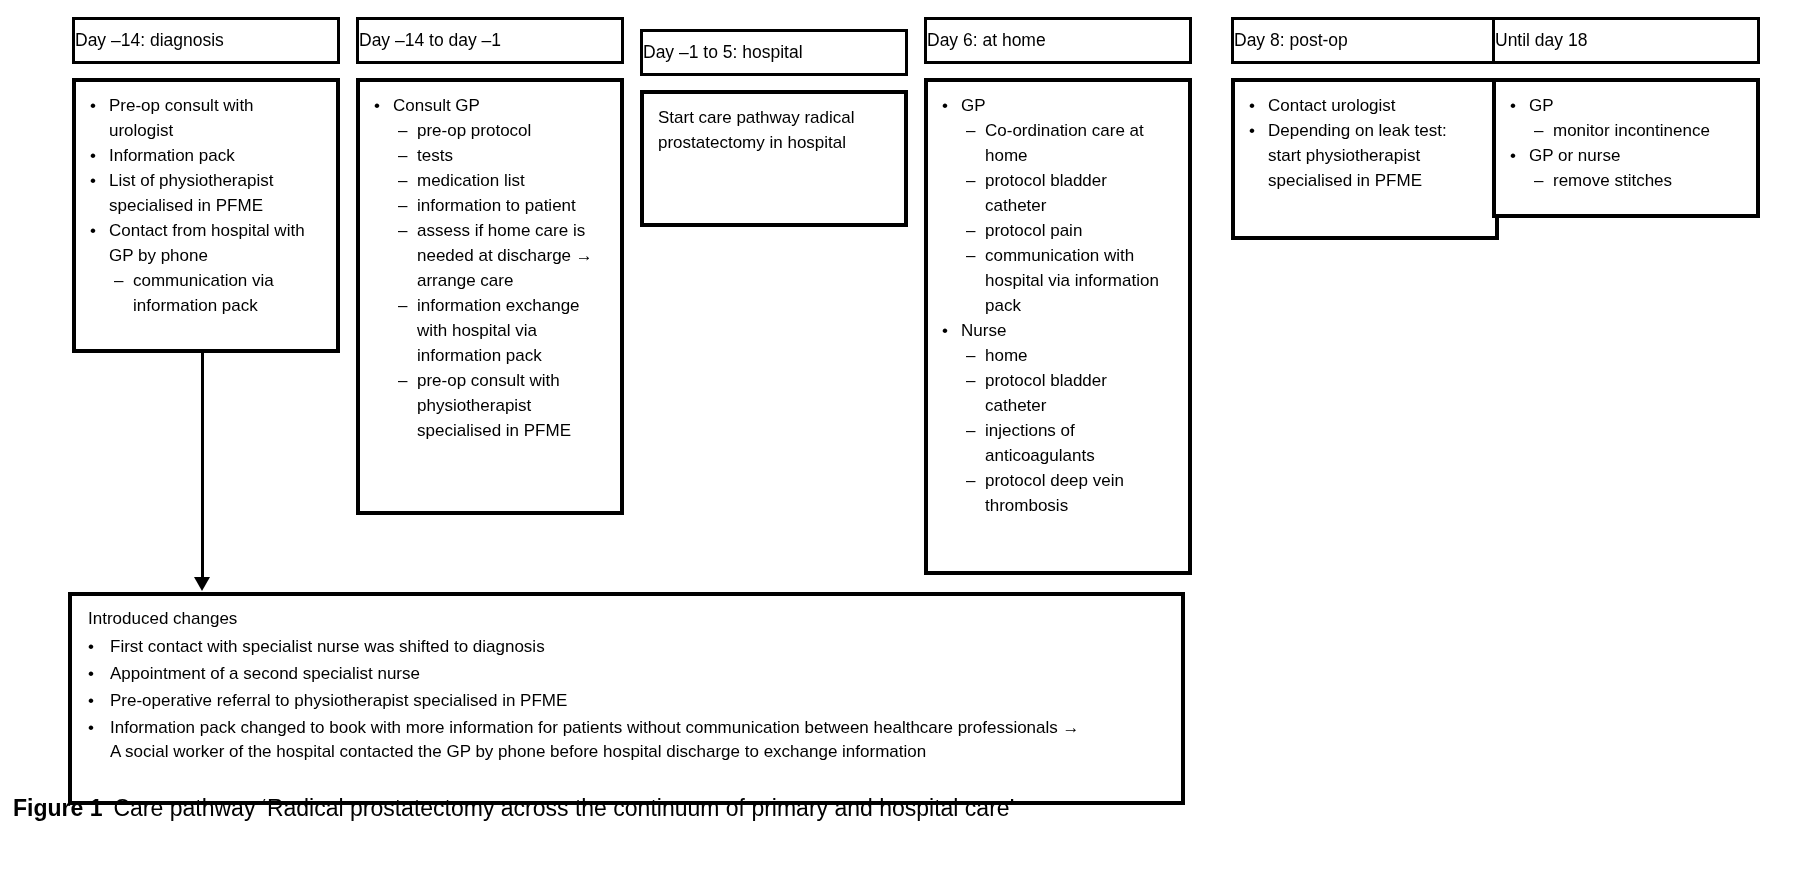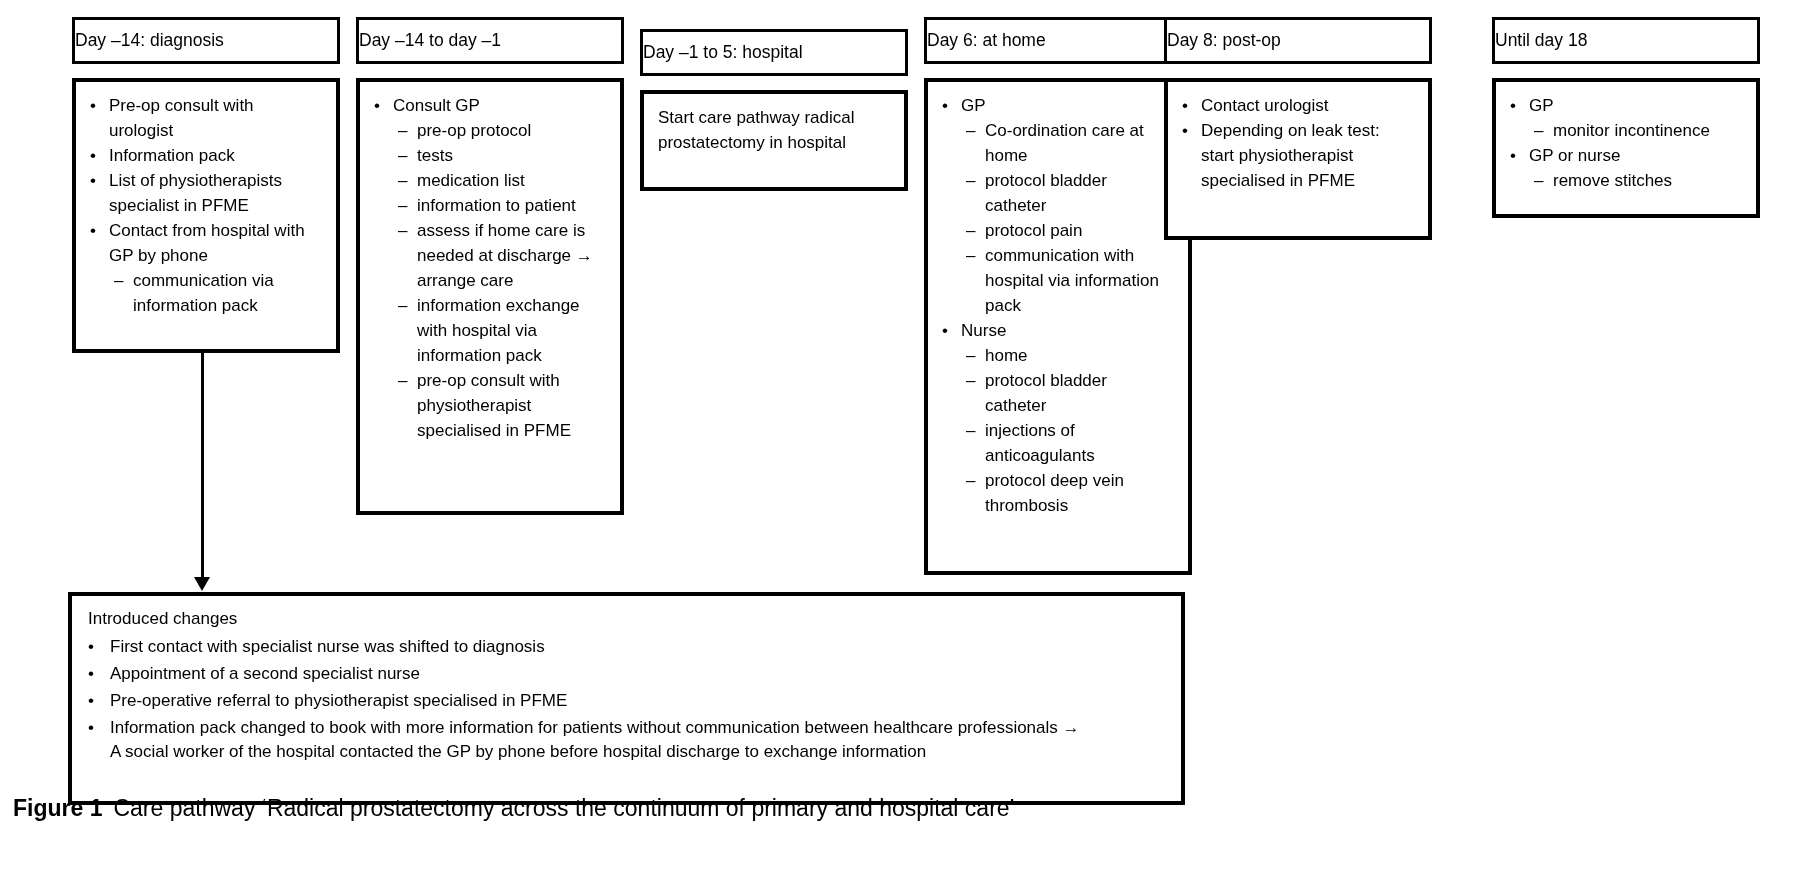--- a/index.html
+++ b/index.html
@@ -51,21 +51,21 @@
     <div class="li lvl1">
         <span class="mk">•</span>
         <span class="txt">Pre-op consult with urologist</span>
       </div>
     <div class="li lvl1">
         <span class="mk">•</span>
         <span class="txt">Information pack</span>
       </div>
     <div class="li lvl1">
         <span class="mk">•</span>
-        <span class="txt">List of physiotherapists specialist in PFME</span>
+        <span class="txt">List of physiotherapist specialised in PFME</span>
       </div>
     <div class="li lvl1">
         <span class="mk">•</span>
         <span class="txt">Contact from hospital with GP by phone</span>
       </div>
     <div class="li lvl2">
         <span class="mk">–</span>
         <span class="txt">communication via information pack</span>
       </div>
   </div>
@@ -108,21 +108,21 @@
         <span class="mk">–</span>
         <span class="txt">pre-op consult with physiotherapist specialised in PFME</span>
       </div>
   </div>
 </div>
 
 <div class="column" style="left:640px;margin-top:12px;">
   <div class="header-box">
     <span>Day –1 to 5: hospital</span>
   </div>
-  <div class="content-box" style="height:101px;">
+  <div class="content-box" style="height:137px;">
     <div class="li lvl0">
         <span class="txt">Start care pathway radical prostatectomy in hospital</span>
       </div>
   </div>
 </div>
 
 <div class="column" style="left:924px;">
   <div class="header-box">
     <span>Day 6: at home</span>
   </div>
@@ -163,21 +163,21 @@
         <span class="mk">–</span>
         <span class="txt">injections of anticoagulants</span>
       </div>
     <div class="li lvl2">
         <span class="mk">–</span>
         <span class="txt">protocol deep vein thrombosis</span>
       </div>
   </div>
 </div>
 
-<div class="column" style="left:1164px;">
+<div class="column" style="left:1231px;">
   <div class="header-box">
     <span>Day 8: post-op</span>
   </div>
   <div class="content-box" style="height:162px;">
     <div class="li lvl1">
         <span class="mk">•</span>
         <span class="txt">Contact urologist</span>
       </div>
     <div class="li lvl1">
         <span class="mk">•</span>

